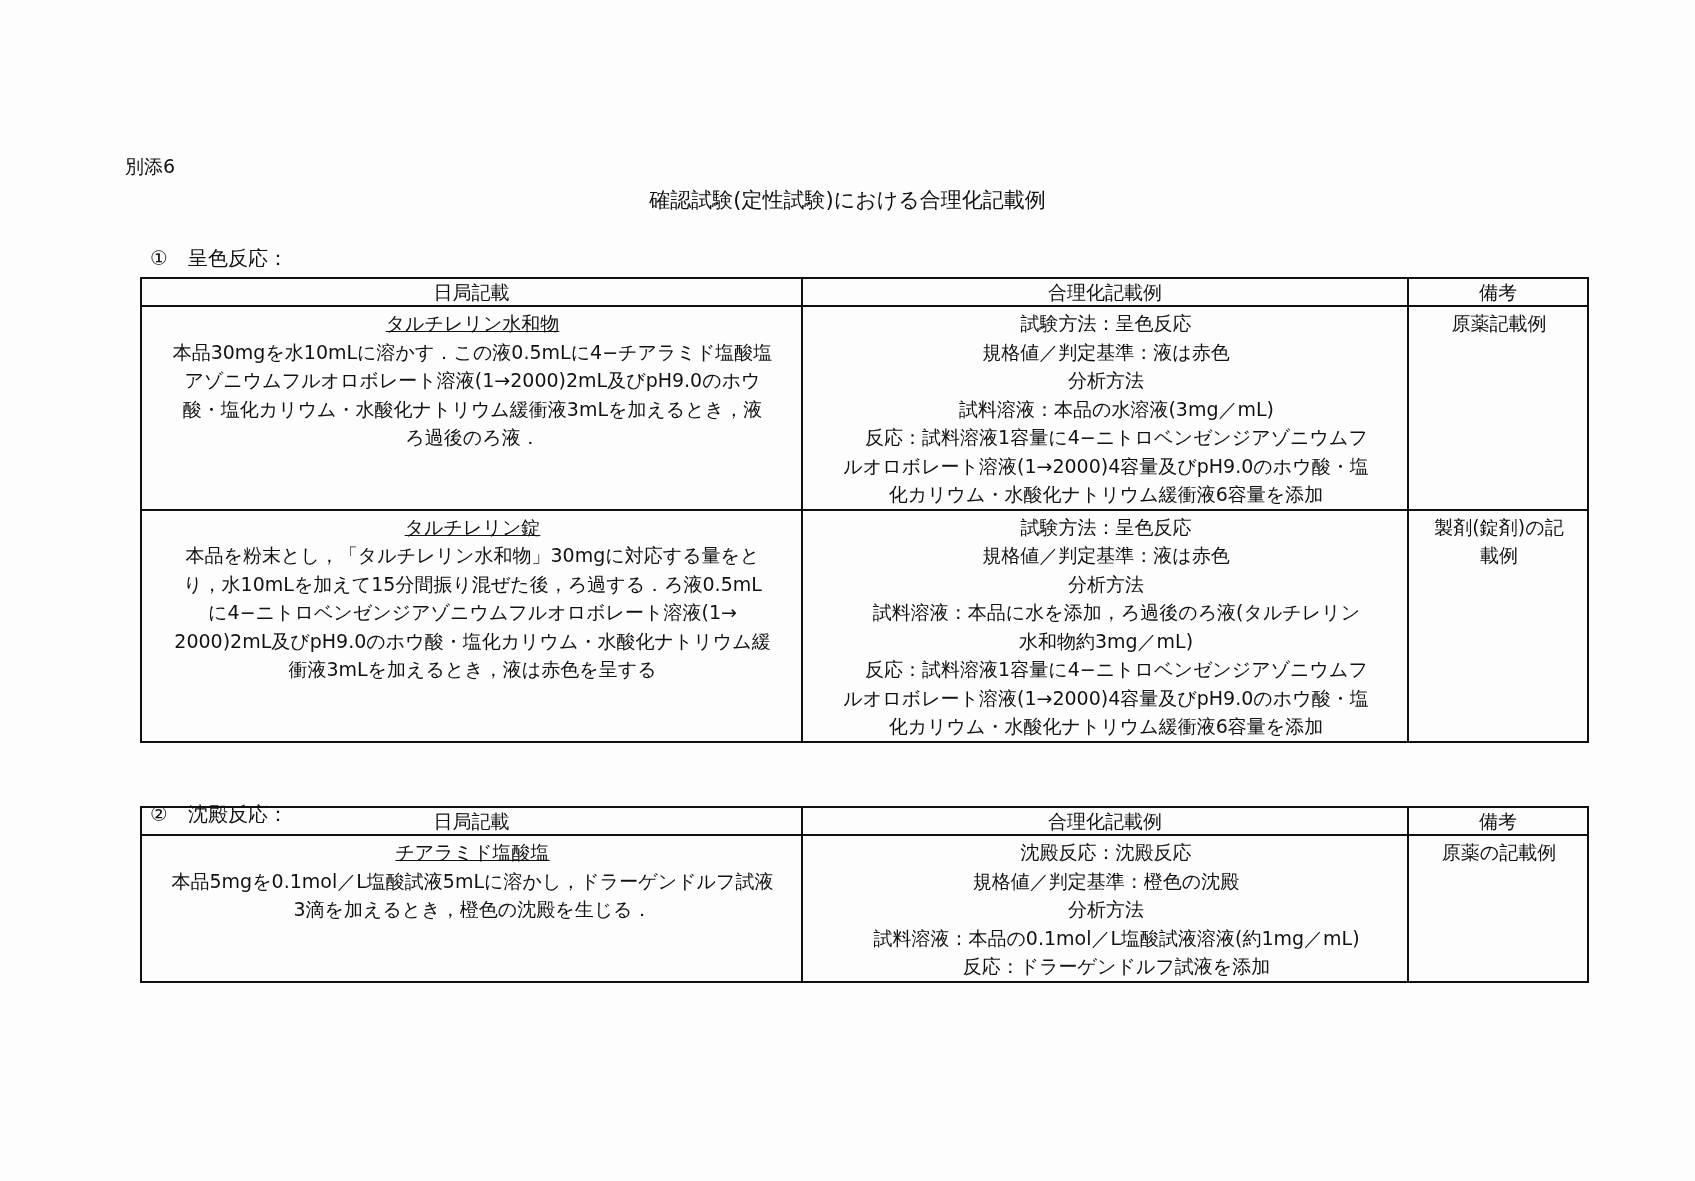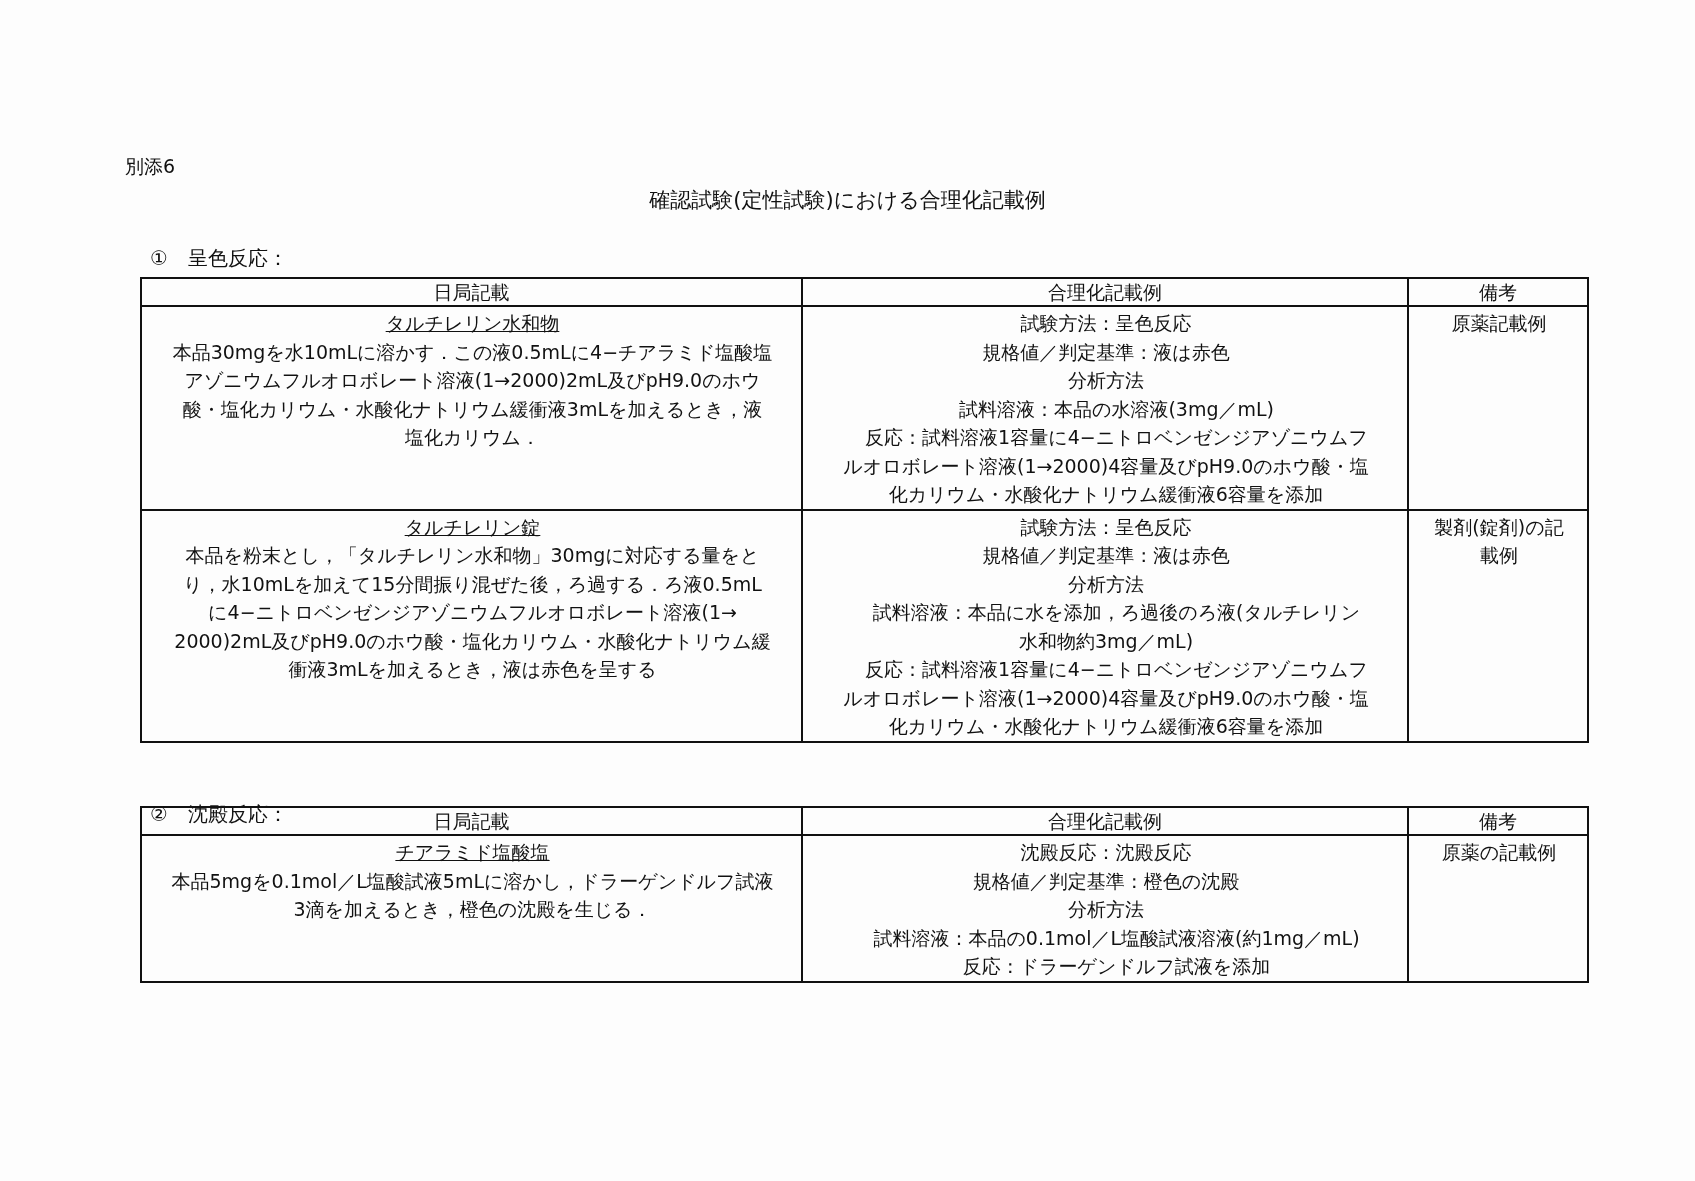--- a/index.html
+++ b/index.html
@@ -48,21 +48,21 @@
       <th>備考</th>
     </tr>
   </thead>
   <tbody>
     <tr style="height:201px;">
       <td>
         <span class="drug">タルチレリン水和物</span>
         <span class="line">本品30mgを水10mLに溶かす．この液0.5mLに4−チアラミド塩酸塩</span>
         <span class="line">アゾニウムフルオロボレート溶液(1→2000)2mL及びpH9.0のホウ</span>
         <span class="line">酸・塩化カリウム・水酸化ナトリウム緩衝液3mLを加えるとき，液</span>
-        <span class="line">塩化カリウム．</span>
+        <span class="line">ろ過後のろ液．</span>
       </td>
       <td>
         <span class="line">試験方法：呈色反応</span>
         <span class="line">規格値／判定基準：液は赤色</span>
         <span class="line">分析方法</span>
         <span class="line indent">試料溶液：本品の水溶液(3mg／mL)</span>
         <span class="line indent">反応：試料溶液1容量に4−ニトロベンゼンジアゾニウムフ</span>
         <span class="line">ルオロボレート溶液(1→2000)4容量及びpH9.0のホウ酸・塩</span>
         <span class="line">化カリウム・水酸化ナトリウム緩衝液6容量を添加</span>
       </td>

